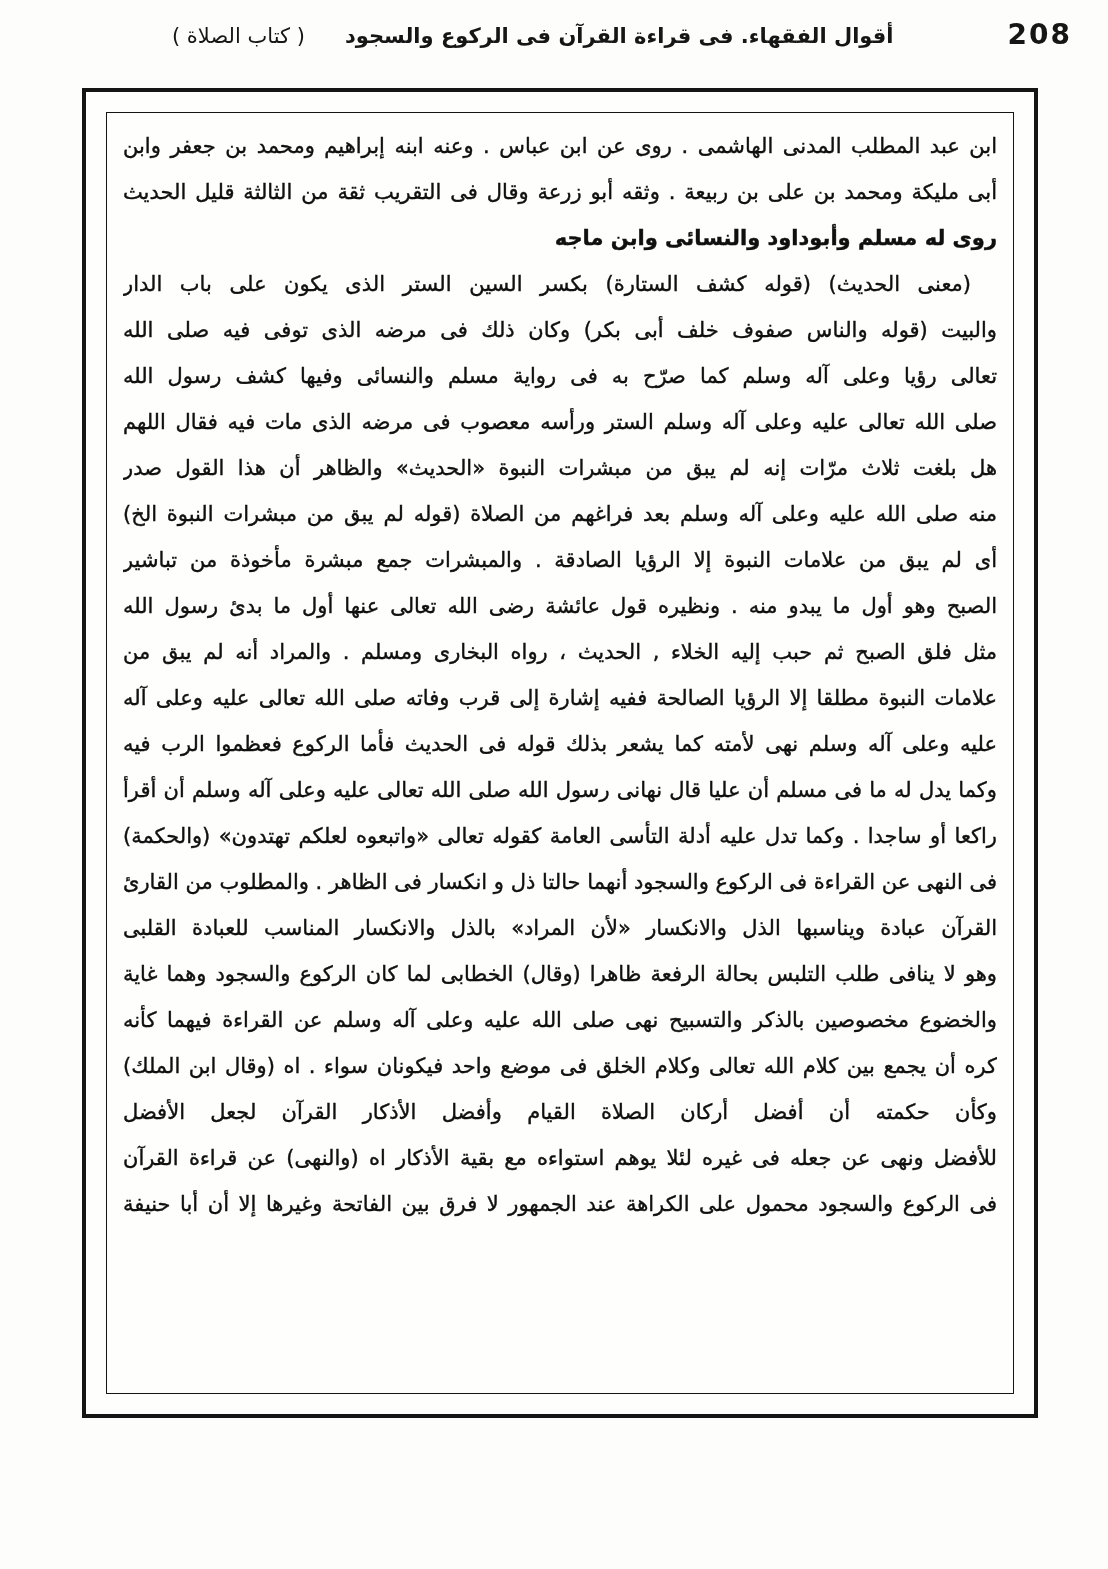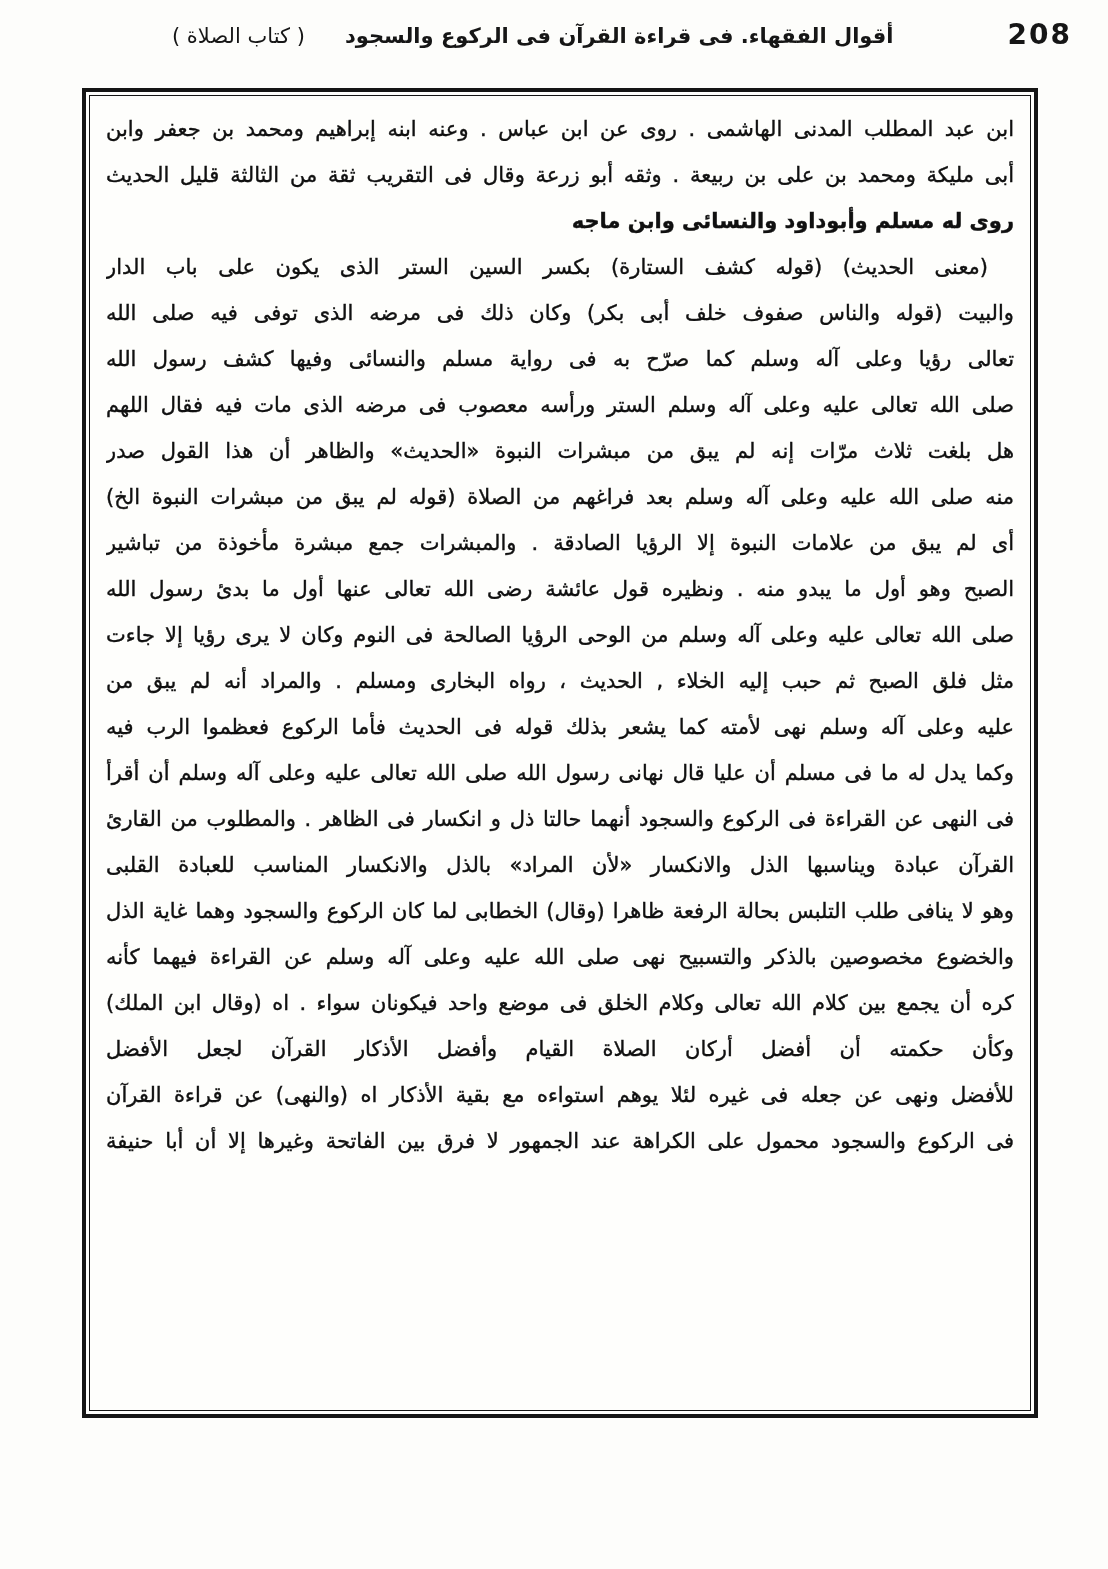--- a/index.html
+++ b/index.html
@@ -49,21 +49,21 @@
 
   
   .frame-outer {
     position: absolute;
     left: 82px;
     top: 88px;
     width: 956px;
     height: 1330px;
     box-sizing: border-box;
     border: 4px solid #151515;
-    padding: 3px;
+    padding: 20px;
     background: #fefefc;
   }
   .frame-inner {
     width: 100%;
     height: 100%;
     box-sizing: border-box;
     border: 1.5px solid #151515;
     padding: 10px 16px 8px 16px;
   }
   .body-text {
@@ -103,24 +103,25 @@
       <div class="line">أبى مليكة ومحمد بن على بن ربيعة . وثقه أبو زرعة وقال فى التقريب ثقة من الثالثة قليل الحديث</div>
       <div class="line short">روى له مسلم وأبوداود والنسائى وابن ماجه</div>
       <div class="line indent">(معنى الحديث) (قوله كشف الستارة) بكسر السين الستر الذى يكون على باب الدار</div>
       <div class="line">والبيت (قوله والناس صفوف خلف أبى بكر) وكان ذلك فى مرضه الذى توفى فيه صلى الله</div>
       <div class="line">تعالى رؤيا وعلى آله وسلم كما صرّح به فى رواية مسلم والنسائى وفيها كشف رسول الله</div>
       <div class="line">صلى الله تعالى عليه وعلى آله وسلم الستر ورأسه معصوب فى مرضه الذى مات فيه فقال اللهم</div>
       <div class="line">هل بلغت ثلاث مرّات إنه لم يبق من مبشرات النبوة «الحديث» والظاهر أن هذا القول صدر</div>
       <div class="line">منه صلى الله عليه وعلى آله وسلم بعد فراغهم من الصلاة (قوله لم يبق من مبشرات النبوة الخ)</div>
       <div class="line">أى لم يبق من علامات النبوة إلا الرؤيا الصادقة . والمبشرات جمع مبشرة مأخوذة من تباشير</div>
       <div class="line">الصبح وهو أول ما يبدو منه . ونظيره قول عائشة رضى الله تعالى عنها أول ما بدئ رسول الله</div>
-      <div class="line">صلى الله تعالى عليه وعلى آله وسلم من الوحى الرؤيا الصالحة فى النوم وكان لا يرى رؤيا إلا جاءت</div>
       <div class="line">مثل فلق الصبح ثم حبب إليه الخلاء , الحديث ، رواه البخارى ومسلم . والمراد أنه لم يبق من</div>
+      <div class="line">علامات النبوة مطلقا إلا الرؤيا الصالحة ففيه إشارة إلى قرب وفاته صلى الله تعالى عليه وعلى آله</div>
       <div class="line">عليه وعلى آله وسلم نهى لأمته كما يشعر بذلك قوله فى الحديث فأما الركوع فعظموا الرب فيه</div>
       <div class="line">وكما يدل له ما فى مسلم أن عليا قال نهانى رسول الله صلى الله تعالى عليه وعلى آله وسلم أن أقرأ القرآن</div>
+      <div class="line">راكعا أو ساجدا . وكما تدل عليه أدلة التأسى العامة كقوله تعالى «واتبعوه لعلكم تهتدون» (والحكمة)</div>
       <div class="line">فى النهى عن القراءة فى الركوع والسجود أنهما حالتا ذل و انكسار فى الظاهر . والمطلوب من القارئ</div>
       <div class="line">القرآن عبادة ويناسبها الذل والانكسار «لأن المراد» بالذل والانكسار المناسب للعبادة القلبى</div>
       <div class="line">وهو لا ينافى طلب التلبس بحالة الرفعة ظاهرا (وقال) الخطابى لما كان الركوع والسجود وهما غاية الذل</div>
       <div class="line">والخضوع مخصوصين بالذكر والتسبيح نهى صلى الله عليه وعلى آله وسلم عن القراءة فيهما كأنه</div>
       <div class="line">كره أن يجمع بين كلام الله تعالى وكلام الخلق فى موضع واحد فيكونان سواء . اه (وقال ابن الملك)</div>
       <div class="line">وكأن حكمته أن أفضل أركان الصلاة القيام وأفضل الأذكار القرآن لجعل الأفضل</div>
       <div class="line">للأفضل ونهى عن جعله فى غيره لئلا يوهم استواءه مع بقية الأذكار اه (والنهى) عن قراءة القرآن</div>
       <div class="line">فى الركوع والسجود محمول على الكراهة عند الجمهور لا فرق بين الفاتحة وغيرها إلا أن أبا حنيفة</div>
     </div>
   </div>

